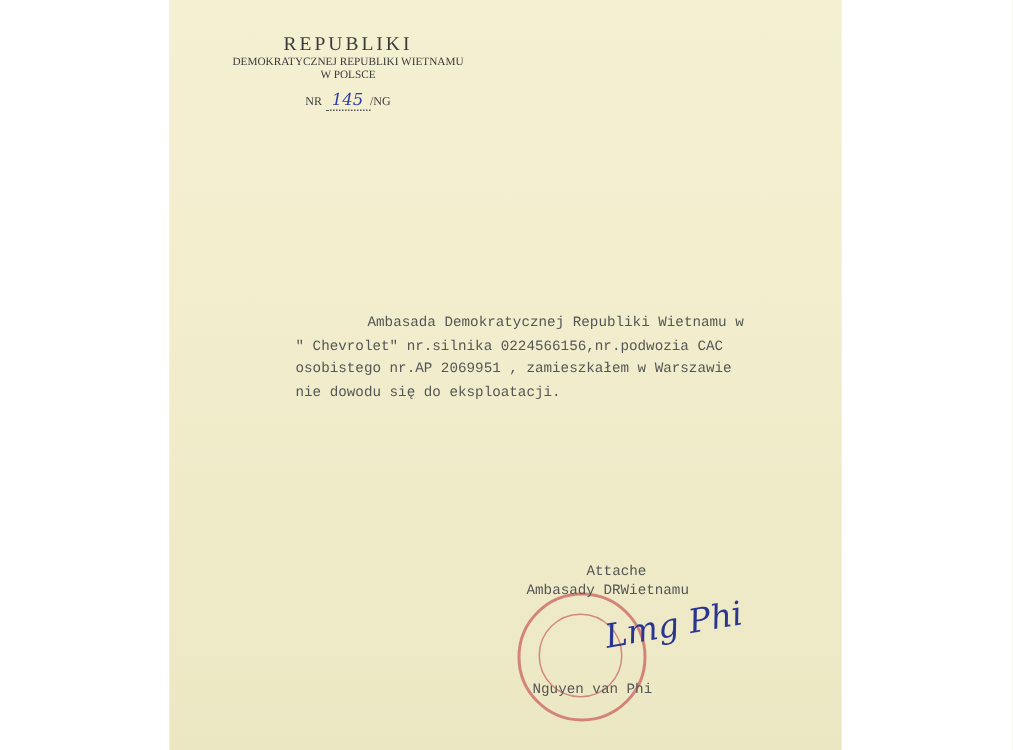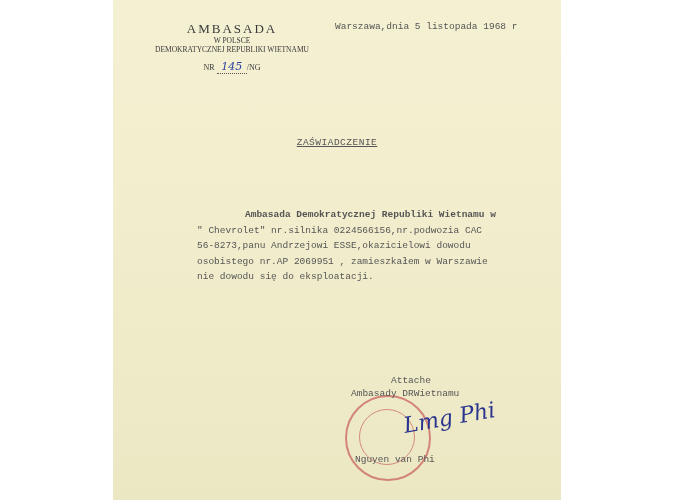--- a/index.html
+++ b/index.html
@@ -23,21 +23,21 @@
       font-family: "DejaVu Serif", serif; font-style: italic; color: #2c3f9e; font-size: 11px;
     }
     .typed { font-family: "Liberation Mono", monospace; color: #555; font-size: 9.5px; }
     .date { position: absolute; left: 222px; top: 21px; }
     .title {
       position: absolute; left: 0; width: 448px; text-align: center; top: 137px;
       text-decoration: underline; letter-spacing: 0.5px;
     }
     .body-text { position: absolute; left: 84px; top: 207px; width: 352px; line-height: 15.5px; }
     .body-text .line { white-space: nowrap; }
-    .indent { padding-left: 48px; font-weight: bold; }
+    .indent { padding-left: 48px; }
     .sig { position: absolute; left: 0; width: 448px; }
     .sig-attache { top: 375px; left: 278px; }
     .sig-amb { top: 388px; left: 238px; }
     .sig-name { top: 454px; left: 242px; }
     .stamp {
       position: absolute; left: 232px; top: 395px; width: 82px; height: 82px; border-radius: 50%;
       border: 2px solid #c85a5a; opacity: 0.7;
     }
     .stamp-inner {
       position: absolute; left: 12px; top: 12px; width: 54px; height: 54px; border-radius: 50%;
@@ -46,37 +46,34 @@
     .signature {
       position: absolute; left: 290px; top: 405px; font-family: "DejaVu Serif", serif; font-style: italic;
       color: #2a3590; font-size: 22px; transform: rotate(-10deg);
     }
   </style>
 </head>
 <body>
 
 <div class="paper">
   <div class="header-block">
-    <div class="hdr-title">AMBASADA</div>
+    <div class="hdr-title">REPUBLIKI</div>
+    <div class="hdr-sub">DEMOKRATYCZNEJ REPUBLIKI WIETNAMU</div>
     <div class="hdr-sub">W POLSCE</div>
-    <div class="hdr-sub">DEMOKRATYCZNEJ REPUBLIKI WIETNAMU</div>
     <div class="hdr-nr">
       <span>NR</span>
       <span class="num">145</span><span>/NG</span>
     </div>
   </div>
 
-  <div class="typed date">Warszawa,dnia 5 listopada 1968 r</div>
 
-  <div class="typed title">ZAŚWIADCZENIE</div>
 
   <div class="typed body-text">
     <div class="line indent">Ambasada Demokratycznej Republiki Wietnamu w</div>
     <div class="line">" Chevrolet" nr.silnika 0224566156,nr.podwozia CAC</div>
-    <div class="line">56-8273,panu Andrzejowi ESSE,okazicielowi dowodu</div>
     <div class="line">osobistego nr.AP 2069951 , zamieszkałem w Warszawie</div>
     <div class="line">nie dowodu się do eksploatacji.</div>
   </div>
 
   <div class="stamp">
       <div class="stamp-inner"></div>
     </div>
   <div class="signature">Lmg Phi</div>
 
   <div class="typed sig sig-attache">Attache</div>

